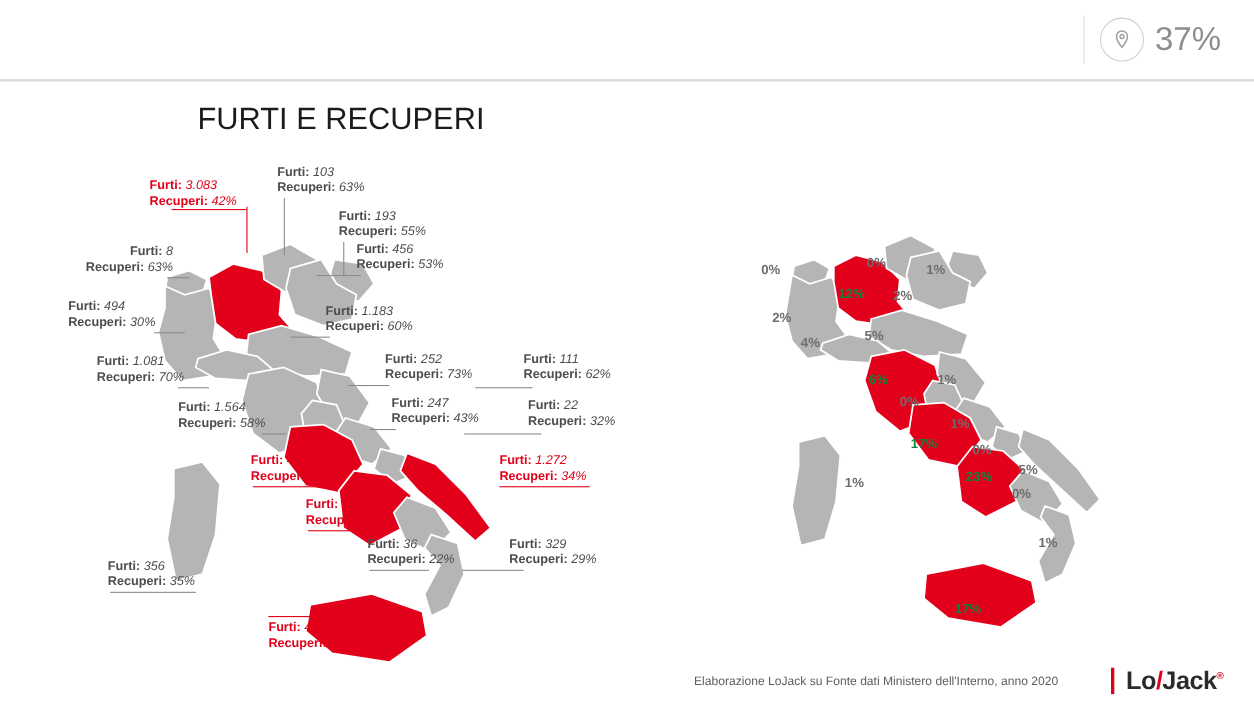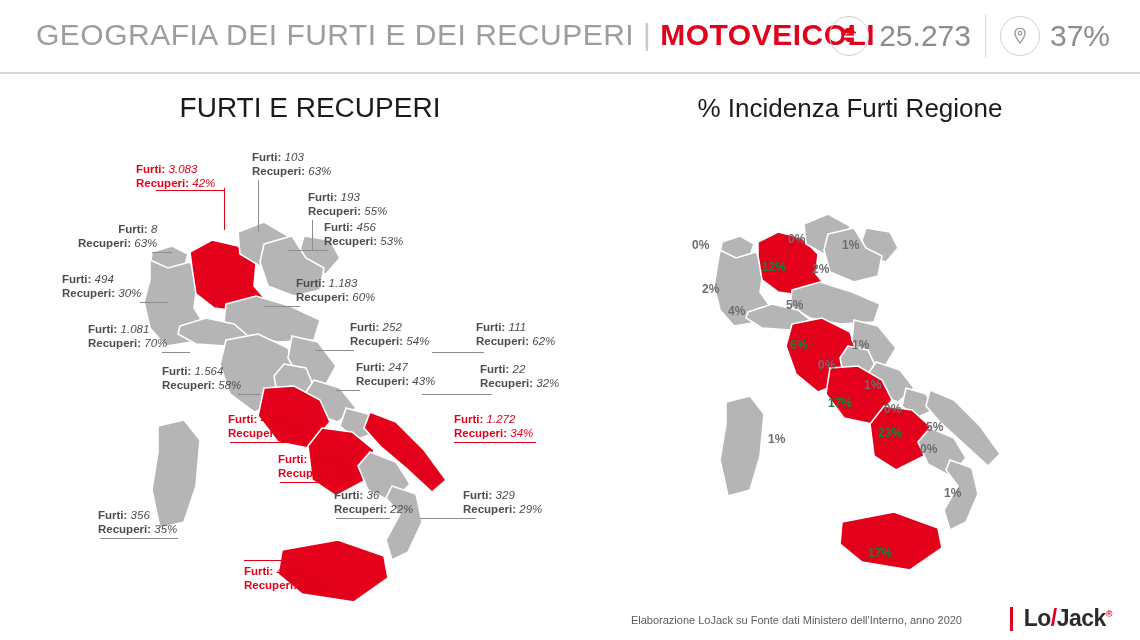--- a/index.html
+++ b/index.html
@@ -138,53 +138,37 @@
     color: #2b2b2b;
     letter-spacing: -0.5px;
   }
   .logo .txt .slash { color: #e2001a; }
   .logo .tm { font-size: 9px; color: #e2001a; vertical-align: super; }
 </style>
 </head>
 <body>
 
 <div class="header">
-  <div class="header-title">
-    <span>GEOGRAFIA DEI FURTI E DEI RECUPERI</span>
-    <span class="sep">|</span>
-    <span class="accent">MOTOVEICOLI</span>
-  </div>
   <div class="header-stats">
-    <div class="stat">
-      <div class="circle">
-        <svg width="22" height="22" viewBox="0 0 24 24" aria-hidden="true">
-          <path d="M12 3c-3.2 0-5.6 1.9-6.3 4.4H4.4v1.7h15.2V7.4h-1.3C17.6 4.9 15.2 3 12 3z" fill="#e2001a"></path>
-          <circle cx="12" cy="14" r="4.6" fill="#e2001a"></circle>
-          <rect x="6.6" y="11.6" width="10.8" height="2.1" fill="#ffffff"></rect>
-        </svg>
-      </div>
-      <span class="value">25.273</span>
-    </div>
     <div class="header-divider"></div>
     <div class="stat">
       <div class="circle">
         <svg width="20" height="20" viewBox="0 0 24 24" aria-hidden="true">
           <path d="M12 2.5c-3.3 0-6 2.7-6 6 0 4.4 6 12 6 12s6-7.6 6-12c0-3.3-2.7-6-6-6z" fill="none" stroke="#9b9b9b" stroke-width="1.6"></path>
           <circle cx="12" cy="8.6" r="2.1" fill="none" stroke="#9b9b9b" stroke-width="1.6"></circle>
         </svg>
       </div>
       <span class="value">37%</span>
     </div>
   </div>
 </div>
 
 <div class="panel-title" id="left-title">FURTI E RECUPERI</div>
 
 <div class="panel-title" id="right-title">
-  <div>% Incidenza Furti Regione</div>
 </div>
 
 <div class="map-wrap" id="left-map">
   <svg width="580" height="470" viewBox="0 0 580 470">
     <g stroke="#ffffff" stroke-width="1.6">
 
       <path fill="#b5b5b5" d="M112 112 l20 -6 16 8 -4 14 -20 6 -14 -8z"></path>
 
       <path fill="#b5b5b5" d="M110 120 l18 8 22 -6 8 16 -4 30 10 16 -12 18 -26 4 -16 -18 -6 -26 6 -22z"></path>
 
@@ -280,21 +264,21 @@
   
   <div class="ann grey" style="left:48px; top:182px;">
     <span class="l1"><span class="lbl">Furti:</span> <span class="num">1.081</span></span>
     <span class="l2"><span class="lbl">Recuperi:</span> <span class="num">70%</span></span>
   </div>
   <div class="lead" style="left:122px; top:212px; width:28px; height:1px;"></div>
 
   
   <div class="ann grey" style="left:310px; top:180px;">
     <span class="l1"><span class="lbl">Furti:</span> <span class="num">252</span></span>
-    <span class="l2"><span class="lbl">Recuperi:</span> <span class="num">54%</span></span>
+    <span class="l2"><span class="lbl">Recuperi:</span> <span class="num">73%</span></span>
   </div>
   <div class="lead" style="left:276px; top:210px; width:38px; height:1px;"></div>
 
   
   <div class="ann grey" style="left:436px; top:180px;">
     <span class="l1"><span class="lbl">Furti:</span> <span class="num">111</span></span>
     <span class="l2"><span class="lbl">Recuperi:</span> <span class="num">62%</span></span>
   </div>
   <div class="lead" style="left:392px; top:212px; width:52px; height:1px;"></div>
 

